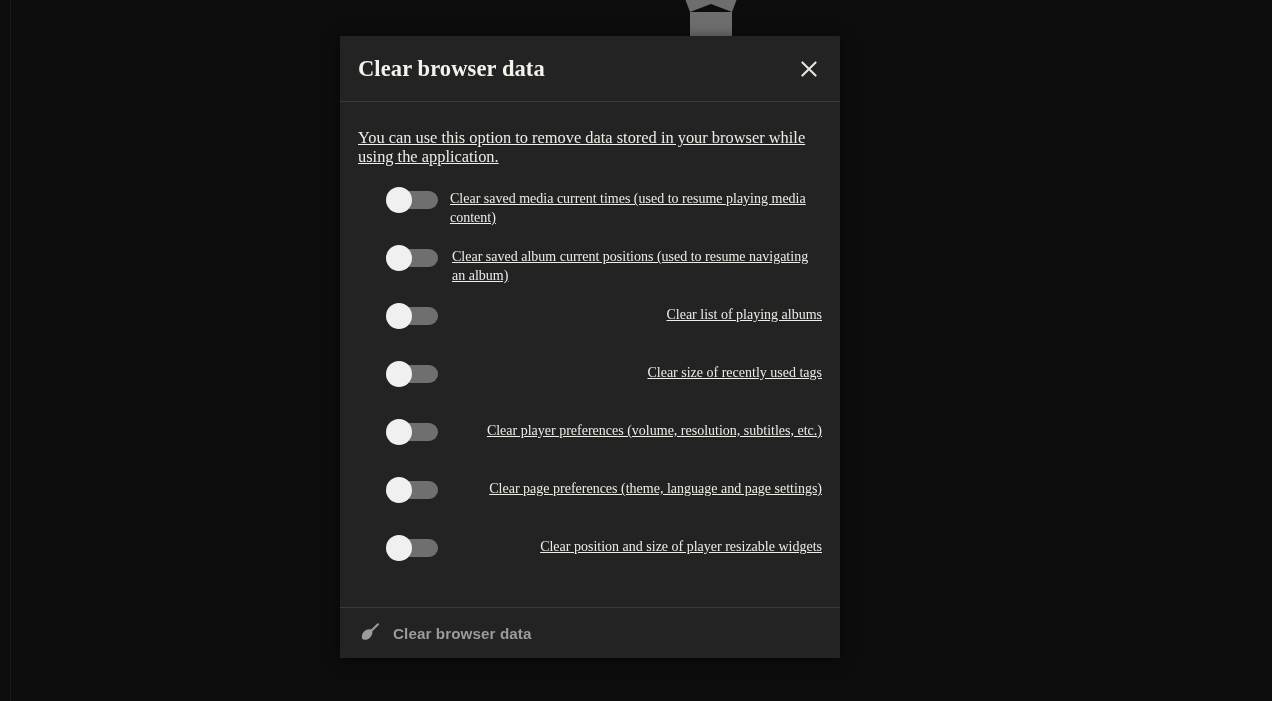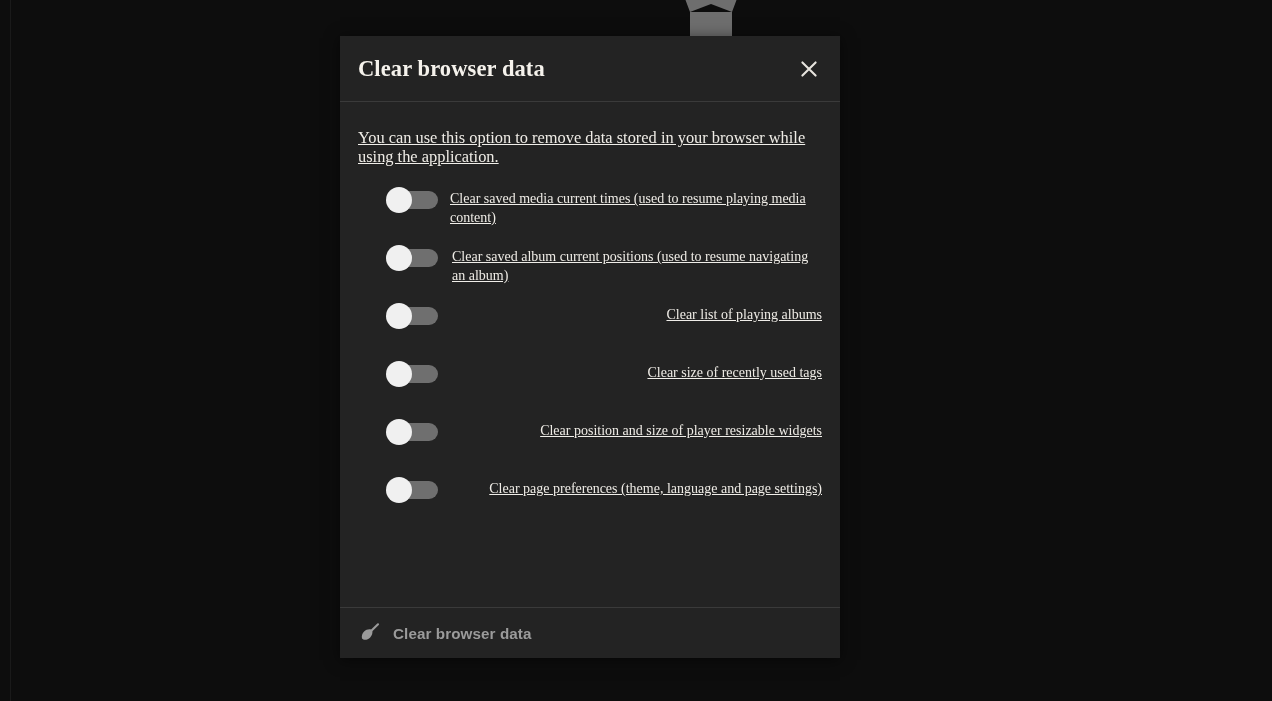--- a/index.html
+++ b/index.html
@@ -247,35 +247,42 @@
 
 
         <div class="option-row">
           <div class="toggle">
             <span class="track"></span>
             <span class="knob"></span>
           </div>
           <div class="option-label">Clear size of recently used tags</div>
         </div>
 
+        <div class="option-row">
+          <div class="toggle">
+            <span class="track"></span>
+            <span class="knob"></span>
+          </div>
+          <div class="option-label">Clear player preferences (volume, resolution, subtitles, etc.)</div>
+        </div>
+
+        <div class="option-row">
+          <div class="toggle">
+            <span class="track"></span>
+            <span class="knob"></span>
+          </div>
+          <div class="option-label">Clear page preferences (theme, language and page settings)</div>
+        </div>
 
         <div class="option-row">
           <div class="toggle">
             <span class="track"></span>
             <span class="knob"></span>
           </div>
           <div class="option-label">Clear position and size of player resizable widgets</div>
-        </div>
-
-        <div class="option-row">
-          <div class="toggle">
-            <span class="track"></span>
-            <span class="knob"></span>
-          </div>
-          <div class="option-label">Clear page preferences (theme, language and page settings)</div>
         </div>
 
       </div>
     </div>
 
     <div class="dialog-footer">
       <button class="footer-action">
         <span class="broom-icon">
           <svg width="22" height="22" viewBox="0 0 22 22" aria-hidden="true">
             <path d="M20 2.3 L13.6 8.6" stroke="currentColor" stroke-width="2.1" stroke-linecap="round"></path>

